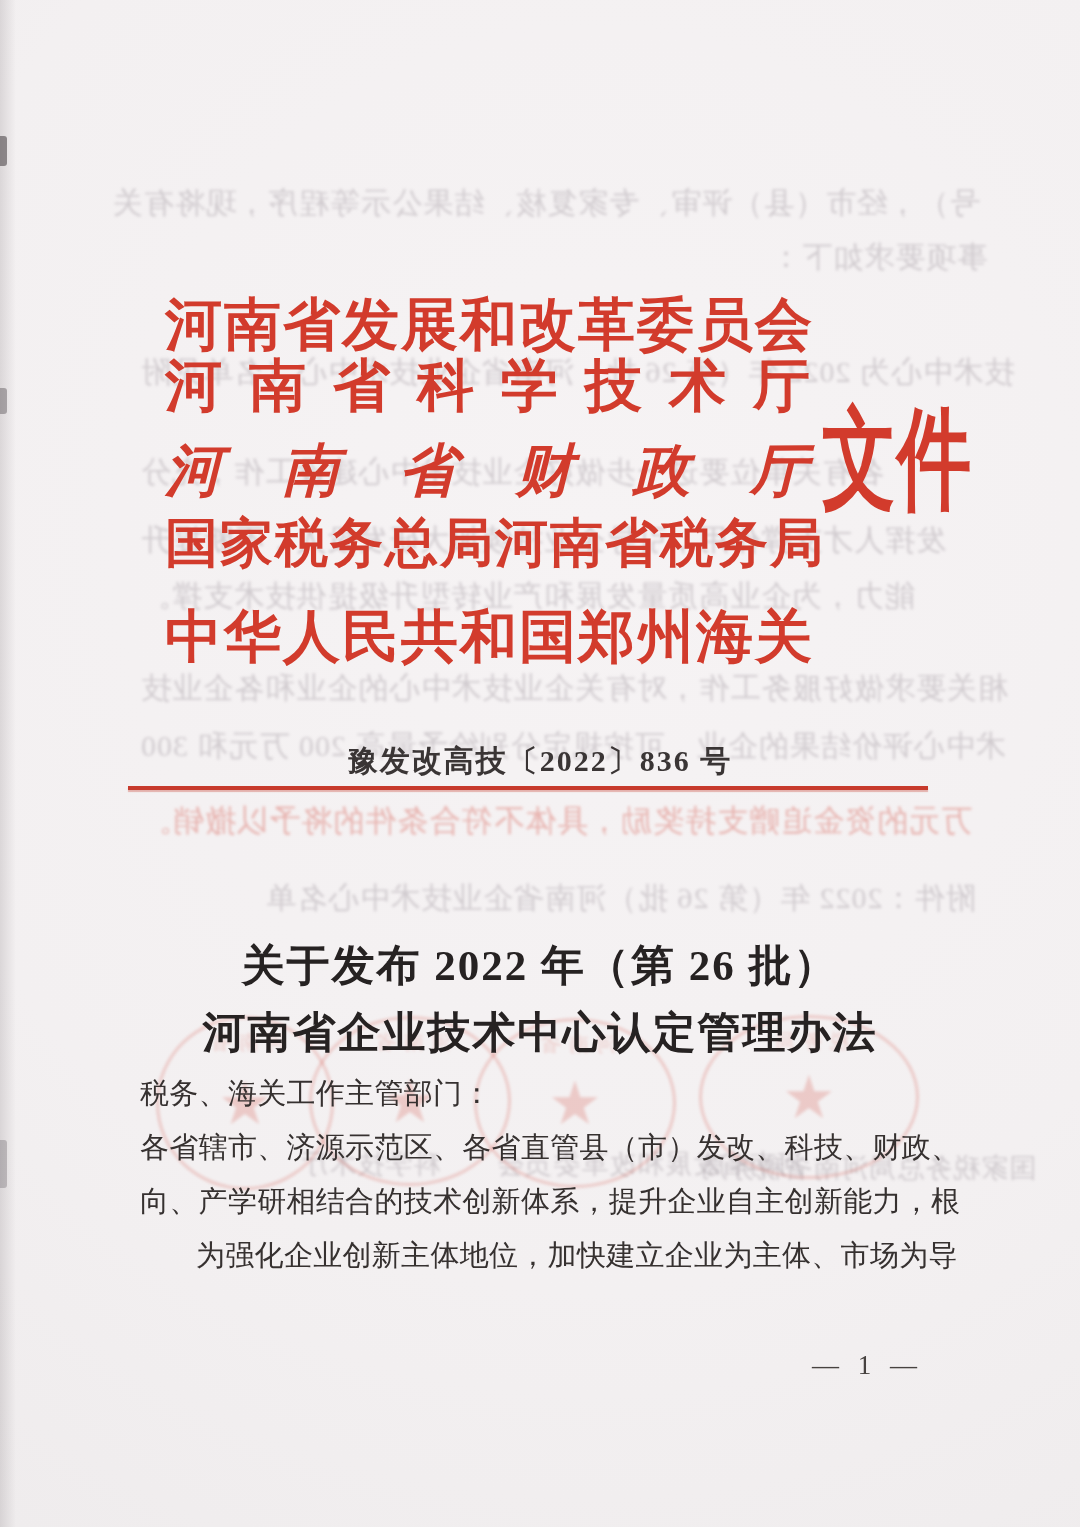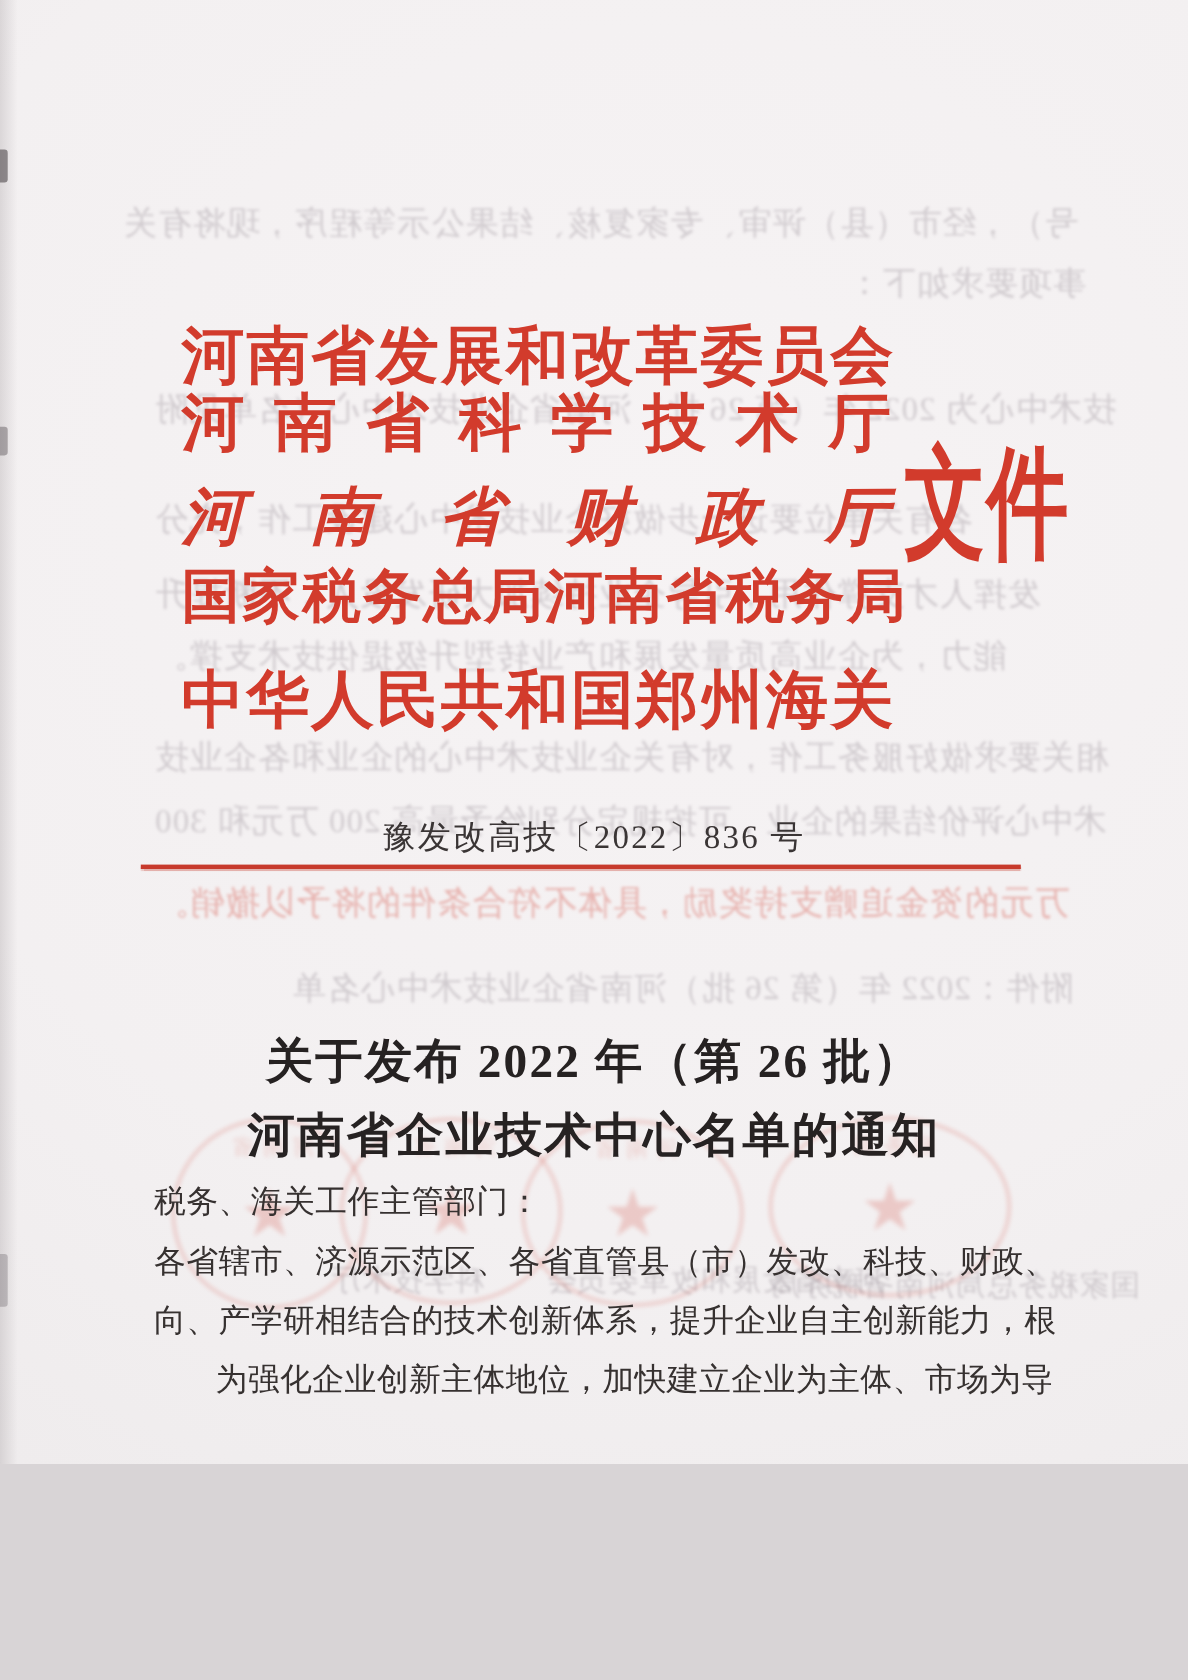--- a/index.html
+++ b/index.html
@@ -1,17 +1,17 @@
 <!DOCTYPE html>
 <html><head>
 <meta charset="utf-8">
 <style>
   html,body{margin:0;padding:0;background:#d8d4d6;}
   .page{
-    position:relative;margin:0 auto;width:1080px;height:1331px;overflow:hidden;
+    position:relative;margin:0 auto;width:1080px;height:1527px;overflow:hidden;
     background:radial-gradient(120% 90% at 55% 35%, #f6f3f4 0%, #f3f0f1 55%, #edeaeb 100%);
     font-family:"Liberation Serif","DejaVu Serif",serif;
   }
   
   .bleed-layer{position:absolute;inset:0;z-index:1;}
   .bleed-line{
     position:absolute;white-space:nowrap;letter-spacing:1px;
     transform:scaleX(-1);color:#9b929a;opacity:.40;filter:blur(1.6px);
   }
   .bleed-line.red{color:#dd8078;opacity:.55;}
@@ -45,21 +45,21 @@
   .a2{top:442px;letter-spacing:60px;font-style:italic;}
   .a3{top:517px;font-size:53px;letter-spacing:2px;}
   .a4{top:608px;letter-spacing:2px;}
   .doc-type{
     position:absolute;left:822px;top:404px;white-space:nowrap;line-height:1;
     font-weight:bold;font-size:74px;color:#d23b2c;letter-spacing:1px;
     transform:scaleY(1.5);transform-origin:top left;
   }
   .doc-number{
     position:absolute;left:0;top:741px;width:1080px;text-align:center;
-    font-size:30px;color:#3a3535;letter-spacing:2px;white-space:nowrap;
+    font-size:30px;color:#3a3535;letter-spacing:2px;white-space:nowrap;font-weight:bold;
   }
   .red-rule{
     position:absolute;left:128px;top:786px;width:800px;height:4px;
     background:#c73a2c;box-shadow:0 2px 1px rgba(199,58,44,.35);
   }
   .title-block{
     position:absolute;left:0;top:932px;width:1080px;text-align:center;
     font-weight:bold;font-size:43px;line-height:67px;color:#262222;letter-spacing:2px;
   }
   .body-block{
@@ -124,21 +124,21 @@
       <div class="agency-line a4">中华人民共和国郑州海关</div>
       <div class="doc-type">文件</div>
     </div>
 
     <div class="doc-number">豫发改高技〔2022〕836 号</div>
 
     <div class="red-rule"></div>
 
     <div class="title-block">
       <div>关于发布 2022 年（第 26 批）</div>
-      <div>河南省企业技术中心名单的通知</div>
+      <div>河南省企业技术中心认定管理办法</div>
     </div>
 
     <div class="body-block">
       <div class="body-line">税务、海关工作主管部门：</div>
       <div class="body-line">各省辖市、济源示范区、各省直管县（市）发改、科技、财政、</div>
       <div class="body-line">向、产学研相结合的技术创新体系，提升企业自主创新能力，根</div>
       <div class="body-line indent">为强化企业创新主体地位，加快建立企业为主体、市场为导</div>
     </div>
 
     <div class="page-num">— 1 —</div>

